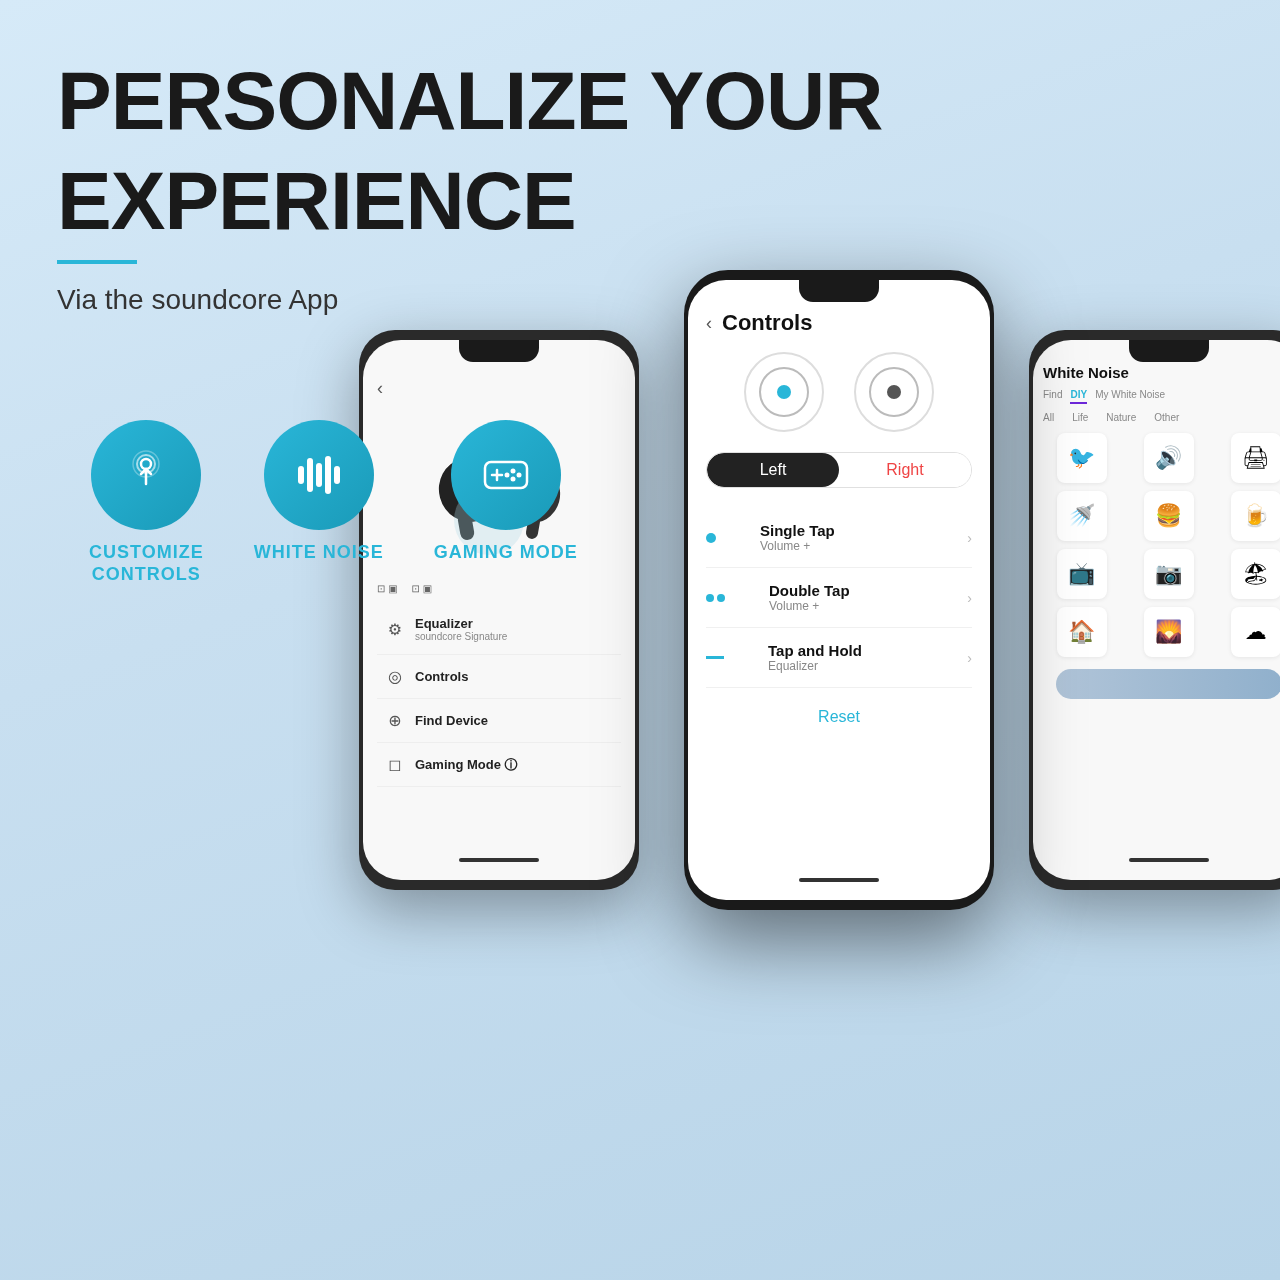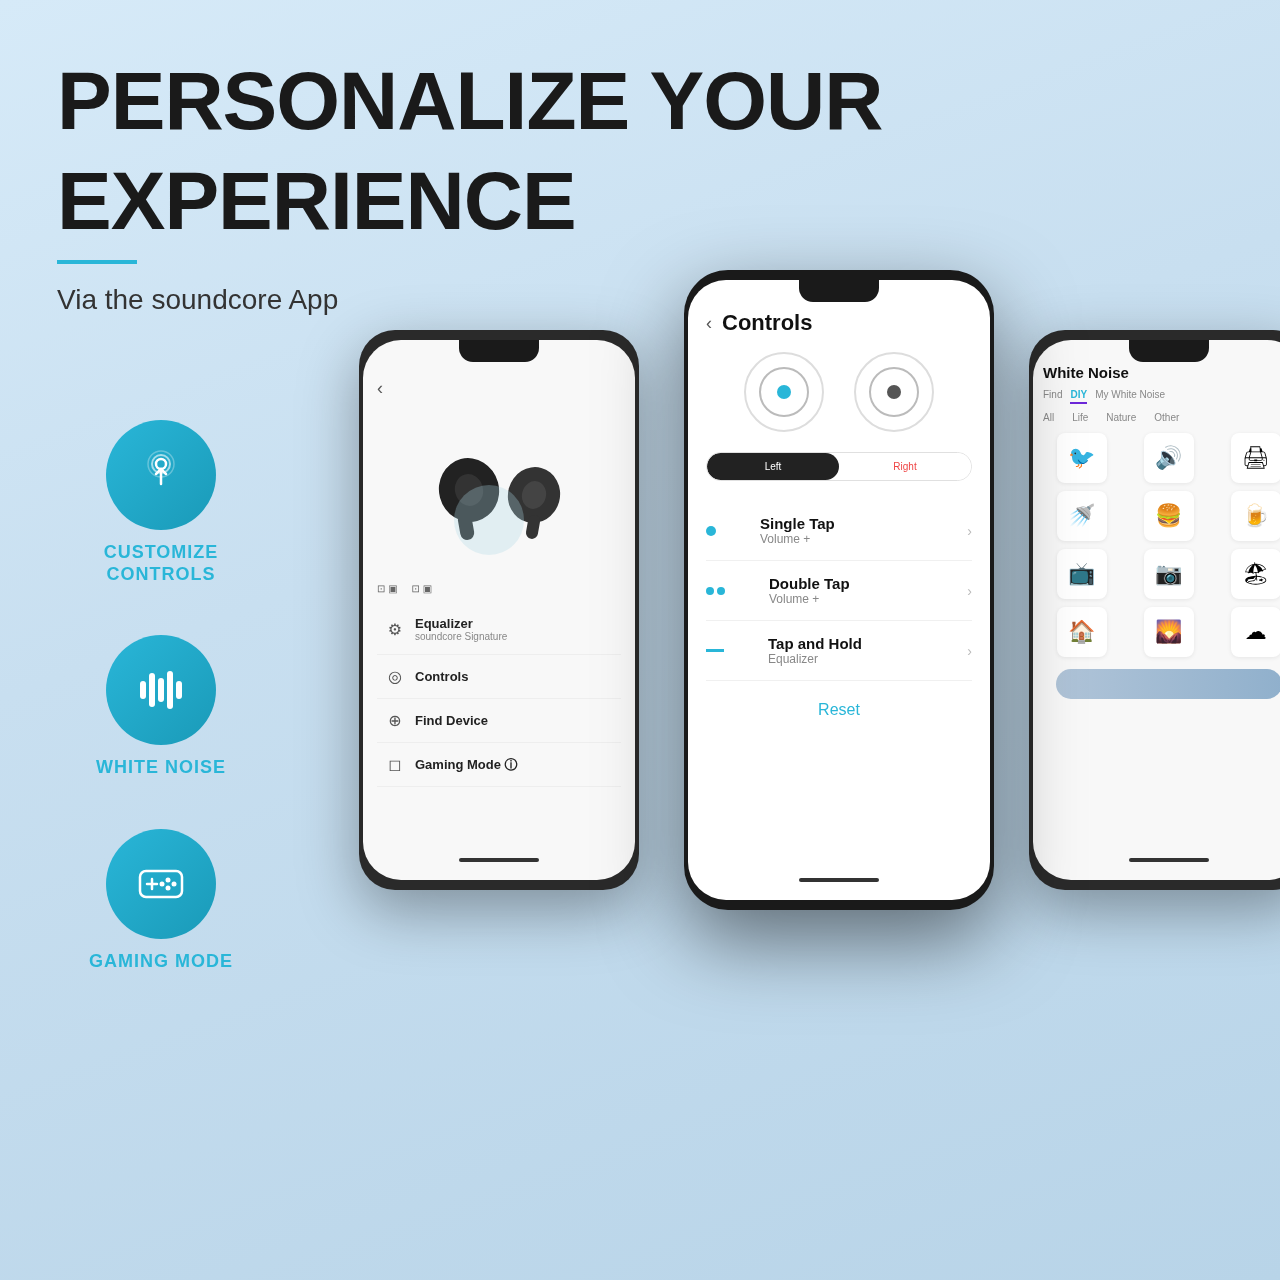--- a/index.html
+++ b/index.html
@@ -46,21 +46,21 @@
       font-weight: 400;
       margin-bottom: 40px;
     }
 
     
     .features-column {
       position: absolute;
       left: 70px;
       top: 420px;
       display: flex;
-      flex-direction: column;
+      flex-direction: row;
       gap: 50px;
       z-index: 10;
     }
 
     .feature-item {
       display: flex;
       flex-direction: column;
       align-items: center;
       gap: 12px;
     }
@@ -300,21 +300,21 @@
       border: 1px solid #e0e0e0;
       border-radius: 20px;
       overflow: hidden;
       margin: 0 0 20px 0;
     }
 
     .lr-btn {
       flex: 1;
       padding: 8px 0;
       text-align: center;
-      font-size: 10px;
+      font-size: 16px;
       font-weight: 500;
     }
 
     .lr-btn.active {
       background: #222;
       color: #fff;
       border-radius: 18px;
     }
 
     .lr-btn.inactive {

